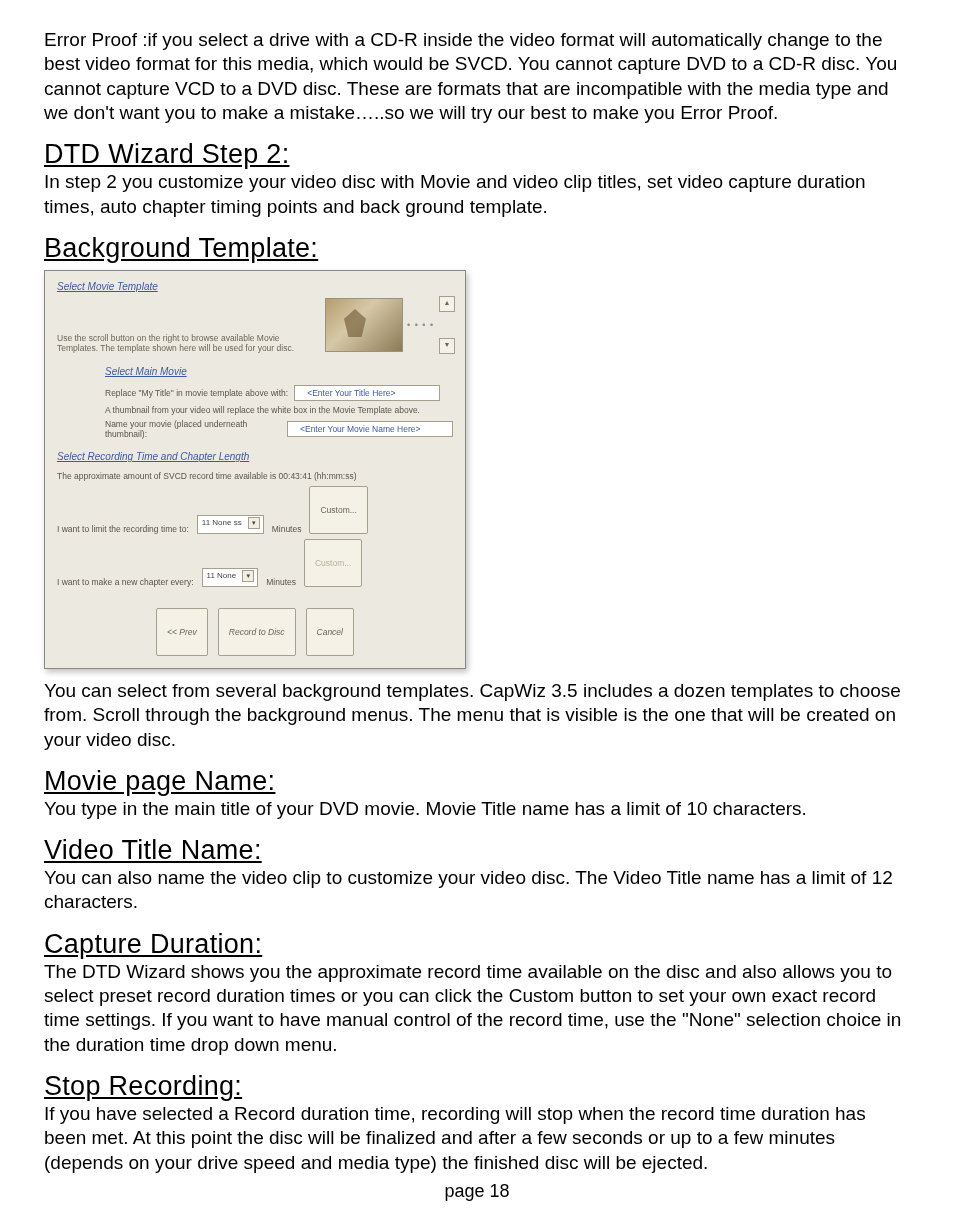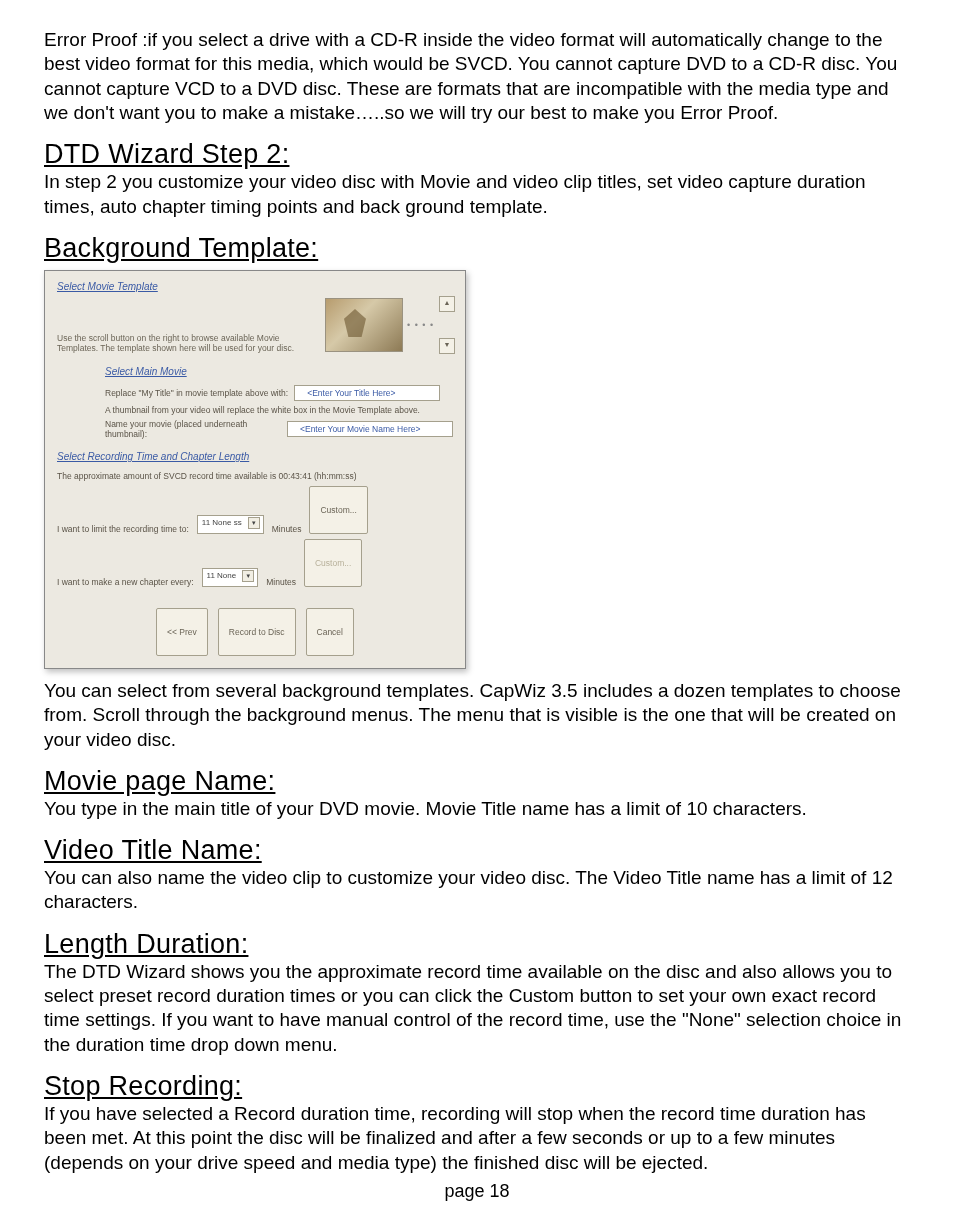--- a/index.html
+++ b/index.html
@@ -176,20 +176,21 @@
     color: #6b6557;
     border-radius: 2px;
   }
   .btn.disabled { color: #b7b09a; }
 
   .dialog-footer {
     display: flex;
     justify-content: center;
     gap: 10px;
     padding: 8px 0 12px 0;
+    font-style: italic;
   }
 </style>
 </head>
 <body>
 <div class="page">
 
   <p class="body-text">
     <strong>Error Proof :</strong><span>if you select a drive with a CD-R inside the video format will automatically change to the best video format for this media, which would be SVCD. You cannot capture DVD to a CD-R disc. You cannot capture VCD to a DVD disc. These are formats that are incompatible with the media type and we don't want you to make a mistake…..so we will try our best to make you Error Proof.</span>
   </p>
 
@@ -265,20 +266,20 @@
   </div>
 
   <p class="body-text">You can select from several background templates. CapWiz 3.5  includes a dozen templates to choose from. Scroll through the background menus.  The menu that is visible is the one that will be created on your video disc.</p>
 
   <h2 class="section">Movie page Name:</h2>
   <p class="body-text">You type in the main title of your DVD movie. Movie Title name has a limit of 10 characters.</p>
 
   <h2 class="section">Video Title Name:</h2>
   <p class="body-text">You can also name the video clip to customize your video disc. The Video Title name has a limit of 12 characters.</p>
 
-  <h2 class="section">Length Duration:</h2>
+  <h2 class="section">Capture Duration:</h2>
   <p class="body-text">The DTD Wizard shows you the approximate record time available on the disc and also allows you to select preset record duration times or you can click the Custom button to set your own exact record time settings. If you want to have manual control of the record time, use the "None" selection choice in the duration time drop down menu.</p>
 
   <h2 class="section">Stop Recording:</h2>
   <p class="body-text">If you have selected a Record duration time, recording will stop when the record time duration has been met.  At this point the disc will be finalized and after a few seconds or up to a few minutes (depends on your drive speed and media type) the finished disc will be ejected.</p>
 
   <div class="footer">page 18</div>
 </div>
 
 </body></html>

